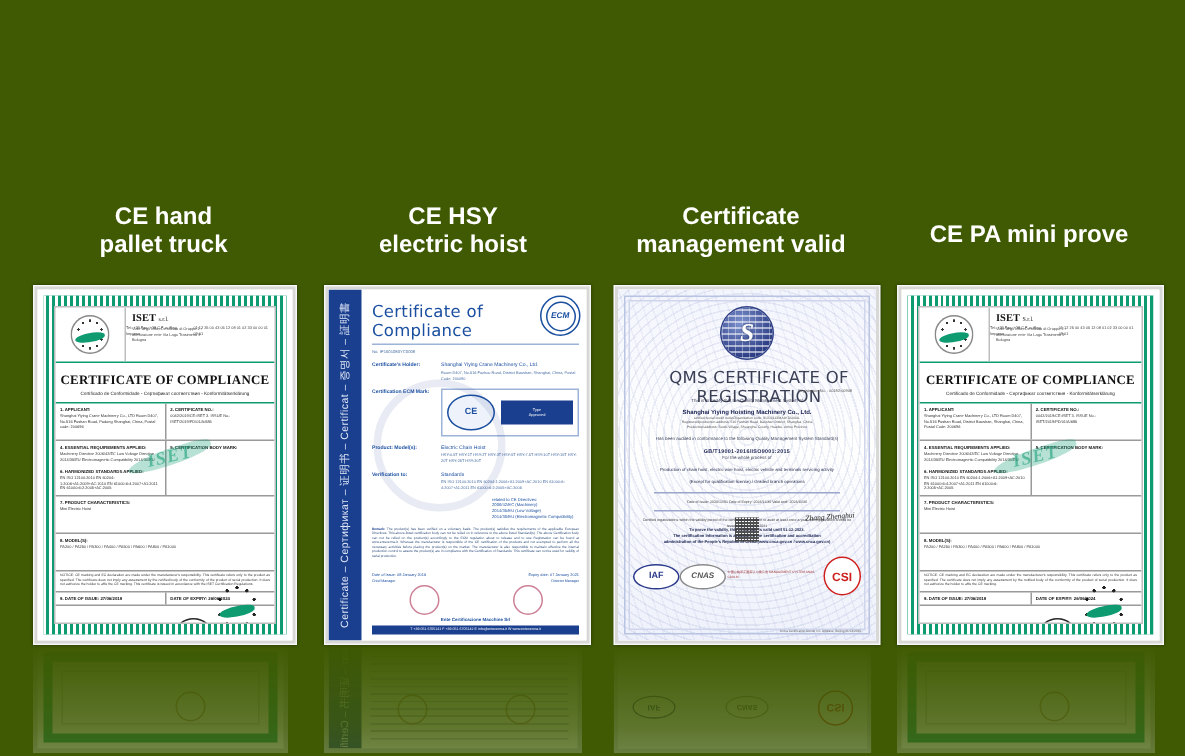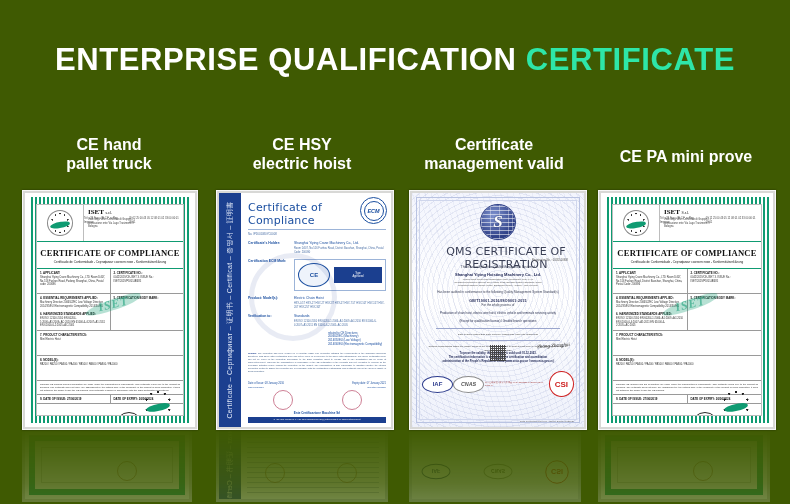--- a/index.html
+++ b/index.html
@@ -372,24 +372,20 @@
     position:absolute;inset:0;
     background:linear-gradient(180deg,#eef1fb,#ffffff);
   }
   .refl-badges{position:absolute;left:8px;right:8px;top:14px;display:flex;justify-content:space-between;align-items:center;}
 </style>
 </head>
 <body>
 
 <div class="stage">
 
-  <div class="headline">
-    <span class="w">ENTERPRISE QUALIFICATION</span>
-    <span class="g">CERTIFICATE</span>
-  </div>
 
   <div class="cap cap1">
     <div>CE hand</div>
     <div>pallet truck</div>
   </div>
   <div class="cap cap2">
     <div>CE   HSY</div>
     <div>electric hoist</div>
   </div>
   <div class="cap cap3">

